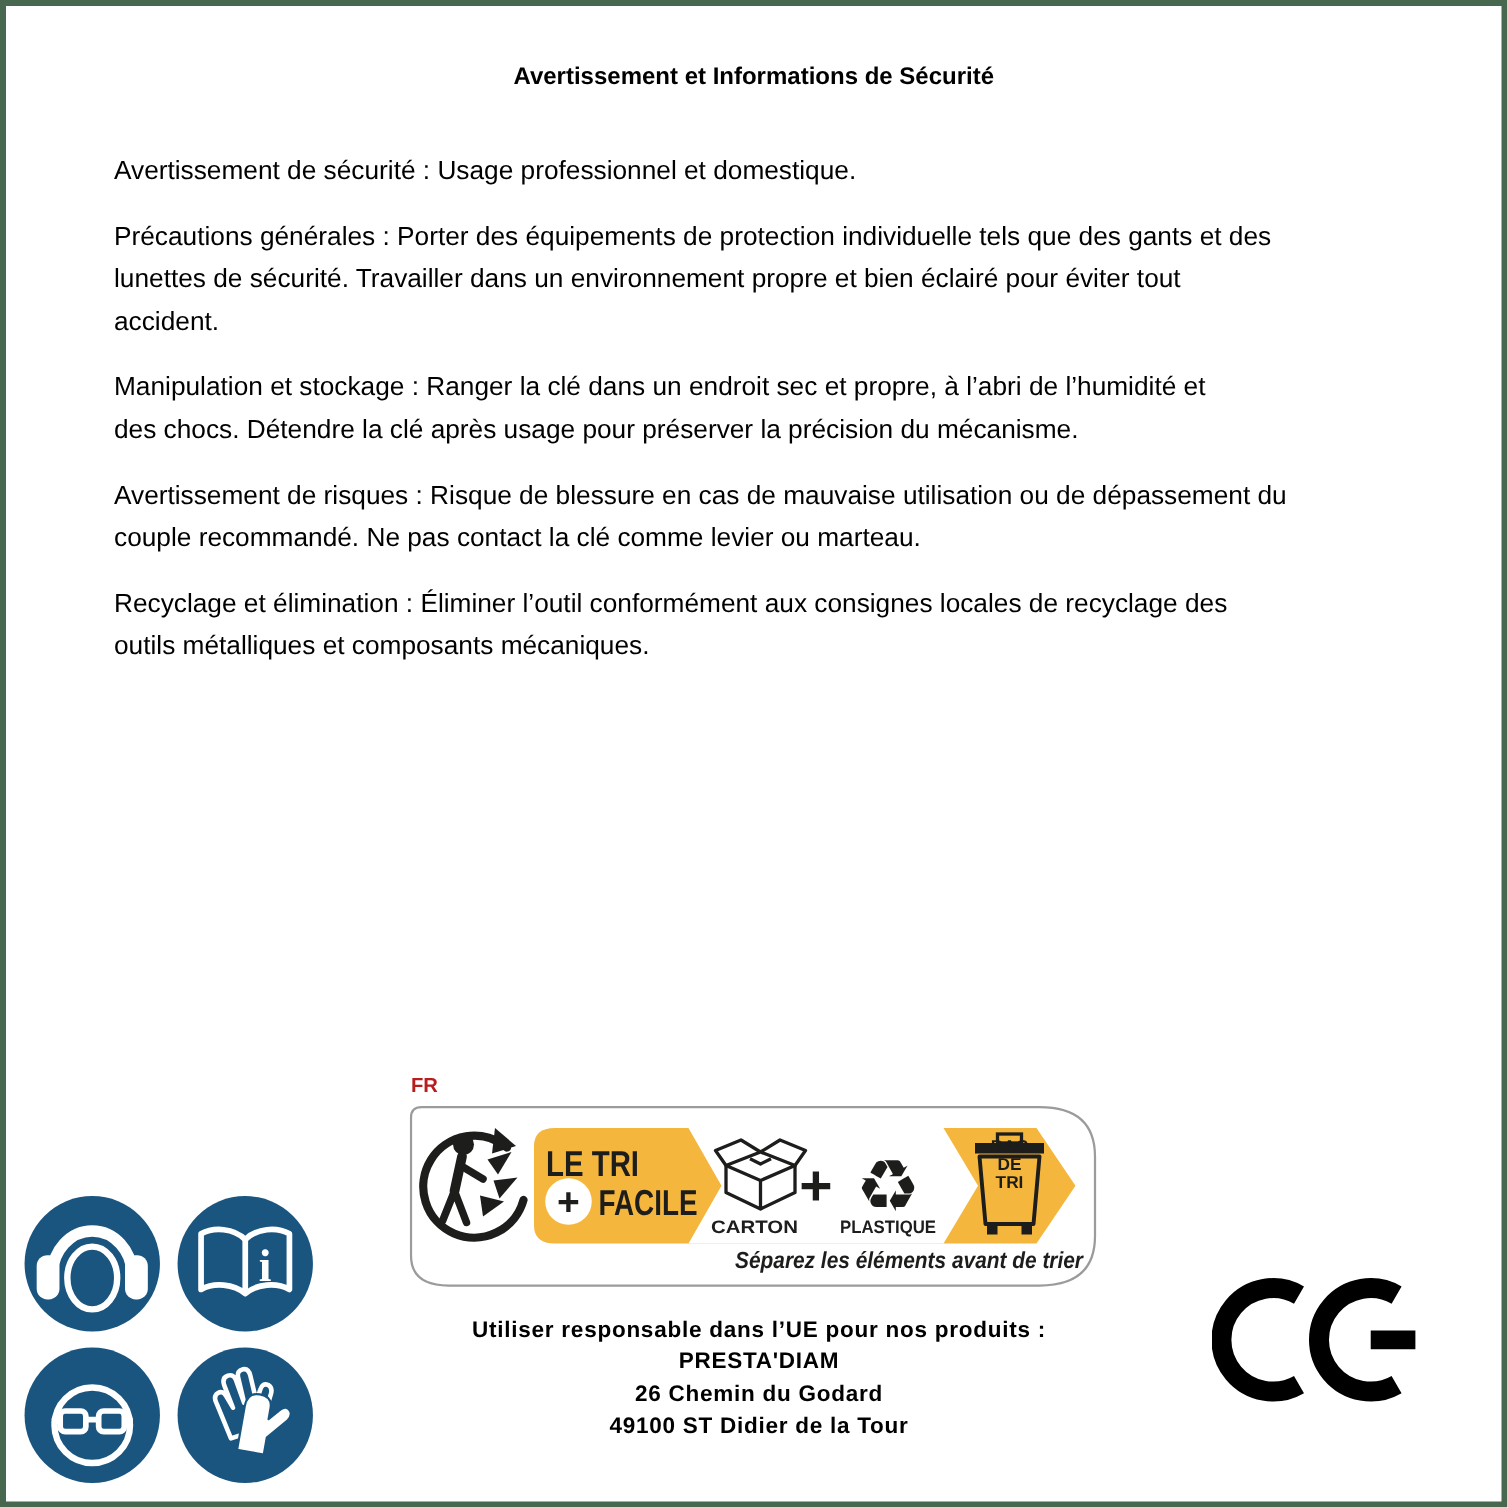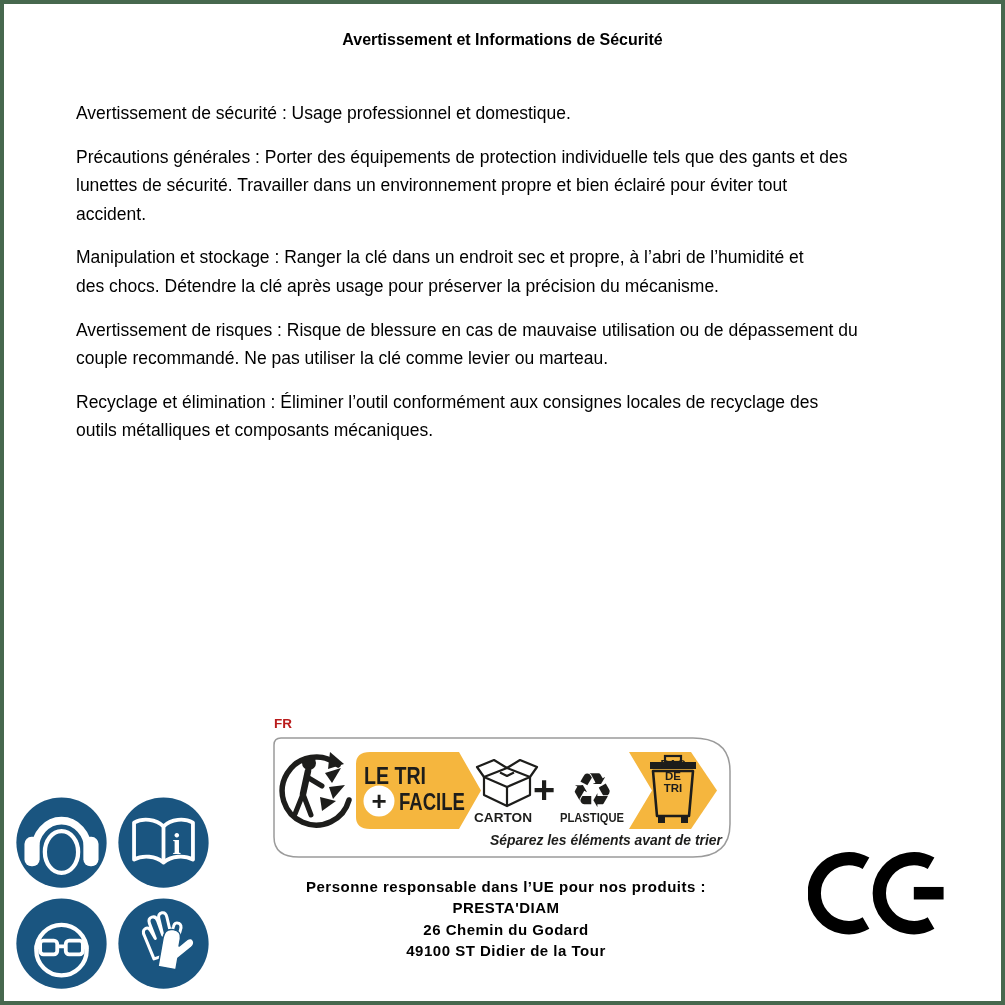--- a/index.html
+++ b/index.html
@@ -2,21 +2,21 @@
 <html><head>
 <meta charset="utf-8">
 <style>
   html,body { margin:0; padding:0; background:#fff; }
   .page {
     position:relative; width:1005px; height:1005px; box-sizing:border-box;
     border:4px solid #47684e; background:#ffffff; overflow:hidden;
     font-family:"Liberation Sans", sans-serif; color:#000;
   }
   .title {
-    position:absolute; top:27px; left:0; right:0; margin:0;
+    position:absolute; top:27px; left:0; right:0; margin:12px;
     text-align:center; font-size:16px; font-weight:bold; color:#000;
   }
   .content { position:absolute; top:84px; left:72px; width:902px; font-size:17.5px; line-height:28.6px;margin-top:11px; }
   .content p { margin:0 0 15px 0; white-space:pre-line; }
 
   .picto-grid {
     position:absolute; left:10px; top:791px;
     display:grid; grid-template-columns:95px 95px; grid-auto-rows:95px; gap:6px 7px;
   }
   .picto, .picto svg { display:block; width:95px; height:95px; }
@@ -43,21 +43,21 @@
   <h1 class="title">Avertissement et Informations de Sécurité</h1>
 
   <div class="content">
     <p>Avertissement de sécurité : Usage professionnel et domestique.</p>
     <p>Précautions générales : Porter des équipements de protection individuelle tels que des gants et des
 lunettes de sécurité. Travailler dans un environnement propre et bien éclairé pour éviter tout
 accident.</p>
     <p>Manipulation et stockage : Ranger la clé dans un endroit sec et propre, à l’abri de l’humidité et
 des chocs. Détendre la clé après usage pour préserver la précision du mécanisme.</p>
     <p>Avertissement de risques : Risque de blessure en cas de mauvaise utilisation ou de dépassement du
-couple recommandé. Ne pas utiliser la clé comme levier ou marteau.</p>
+couple recommandé. Ne pas contact la clé comme levier ou marteau.</p>
     <p>Recyclage et élimination : Éliminer l’outil conformément aux consignes locales de recyclage des
 outils métalliques et composants mécaniques.</p>
   </div>
 
   <div class="picto-grid">
 
     <span class="picto">
       <svg viewBox="0 0 100 100">
         <circle cx="50" cy="50" r="47.5" fill="#1a5580"></circle>
         <path d="M 22,58 A 28,31 0 1 1 78,58" stroke="#fff" stroke-width="8" fill="none"></path>
@@ -149,21 +149,21 @@
       </g>
       <text x="400" y="31" font-size="11.5" text-anchor="middle">BAC</text>
       <text x="400" y="43" font-size="11.5" text-anchor="middle">DE</text>
       <text x="400" y="55" font-size="11.5" text-anchor="middle">TRI</text>
 
       <text class="instruction" x="449" y="108" font-size="15.5" text-anchor="end" textLength="232" lengthAdjust="spacingAndGlyphs">Séparez les éléments avant de trier</text>
     </svg>
   </div>
 
   <div class="address">
-    <div>Personne responsable dans l’UE pour nos produits :</div>
+    <div>Utiliser responsable dans l’UE pour nos produits :</div>
     <div>PRESTA'DIAM</div>
     <div>26 Chemin du Godard</div>
     <div>49100 ST Didier de la Tour</div>
   </div>
 
   <div class="ce">
     <svg viewBox="0 0 185 122" width="145" height="96">
       <path d="M 74,21.9 A 44,44 0 1 0 74,98.1" stroke="#000" stroke-width="17" fill="none"></path>
       <path d="M 157,21.9 A 44,44 0 1 0 157,98.1" stroke="#000" stroke-width="17" fill="none"></path>
       <path d="M 135,60 H 173" stroke="#000" stroke-width="16"></path>

